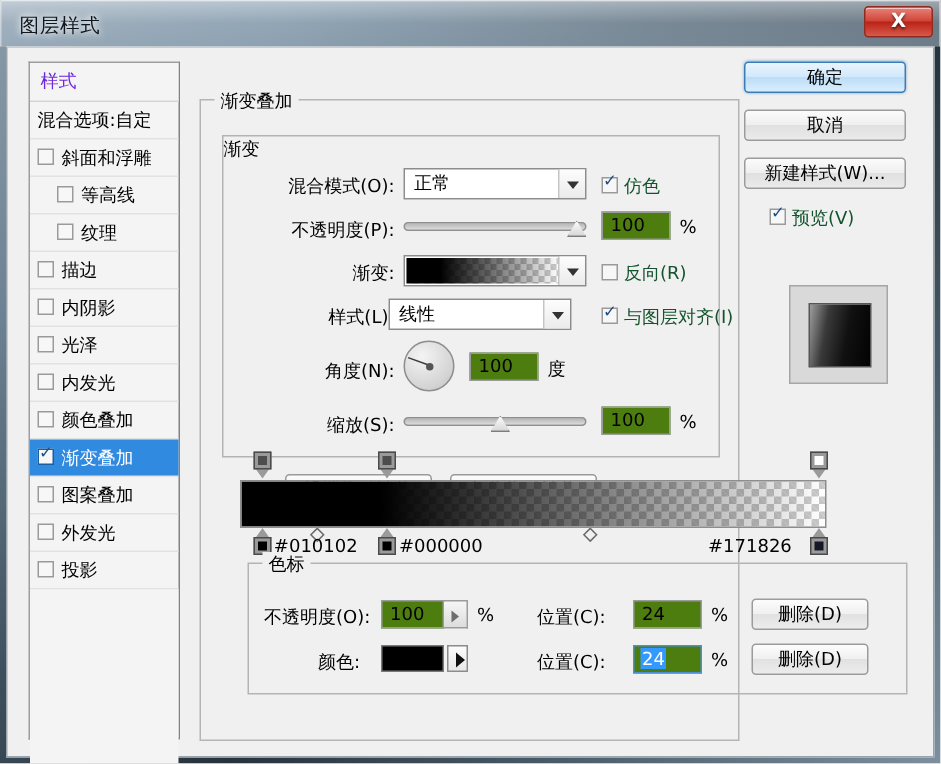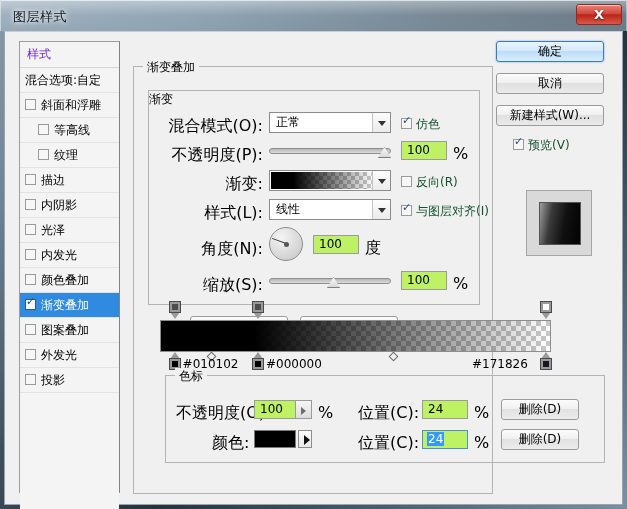--- a/index.html
+++ b/index.html
@@ -100,23 +100,23 @@
   }
   .rbtn.default {
     border: 1px solid #3b7cb8;
     background: linear-gradient(to bottom,#e9f4fd,#d2e9fb 48%,#bcdcf7 50%,#d9eefd);
     box-shadow: 0 0 2px rgba(60,130,190,.7);
   }
   
   #panel-outer { left: 128px; top: 34px; width: 360px; height: 428px; }
   #panel-inner { position:absolute; left: 14px; top: 23px; width: 332px; height: 215px;
                  border: 1px solid #b4b4b4; }
-  .lbl { position: absolute; font-size: 16px; color: #000; text-align: right; white-space: nowrap; }
+  .lbl { position: absolute; font-size: 12px; color: #000; text-align: right; white-space: nowrap; }
   .fld {
-    position: absolute; height: 19px; background: #bef264;
+    position: absolute; height: 19px; background: #4d7c0f;
     border: 1px solid #9b9b9b; font-size: 12px; color: #000;
     line-height: 17px; padding-left: 5px;
   }
   .fld.sel-text { border-color:#4a90d9; }
   .fld.sel-text .hl { background: #3399ff; color: #fff; padding: 0 1px; }
   .combo {
     position: absolute; height: 21px; background: #fff;
     border: 1px solid #8c8c8c; font-size: 12px; line-height: 19px;
     padding-left: 6px; cursor: pointer; color:#000;
   }
@@ -324,21 +324,21 @@
         <div class="lbl" style="left:14px; top:83px; width:100px;">渐变:</div>
         <div class="combo" style="left:120px; top:79px; width:122px; padding-left:0; background:#fff;">
           <span id="grad-swatch" style="left:1px; top:1px; width:102px; height:17px;"></span>
           <span class="arrow"></span>
         </div>
         <div class="chk-opt" style="left:252px; top:83px;">
           <span class="cbx"></span><span>反向(R)</span>
         </div>
 
         <div class="lbl" style="left:14px; top:112px; width:100px;">样式(L):</div>
-        <div class="combo" style="left:120px; top:108px; width:122px;">
+        <div class="combo" style="left:110px; top:108px; width:122px;">
           <span>线性</span>
           <span class="arrow"></span>
         </div>
         <div class="chk-opt" style="left:252px; top:112px;">
           <span class="cbx checked"></span><span>与图层对齐(I)</span>
         </div>
 
         <div class="lbl" style="left:14px; top:148px; width:100px;">角度(N):</div>
         <div id="dial" style="left:120px; top:136px;">
           <div class="needle" style="transform: rotate(-160deg);"></div>

